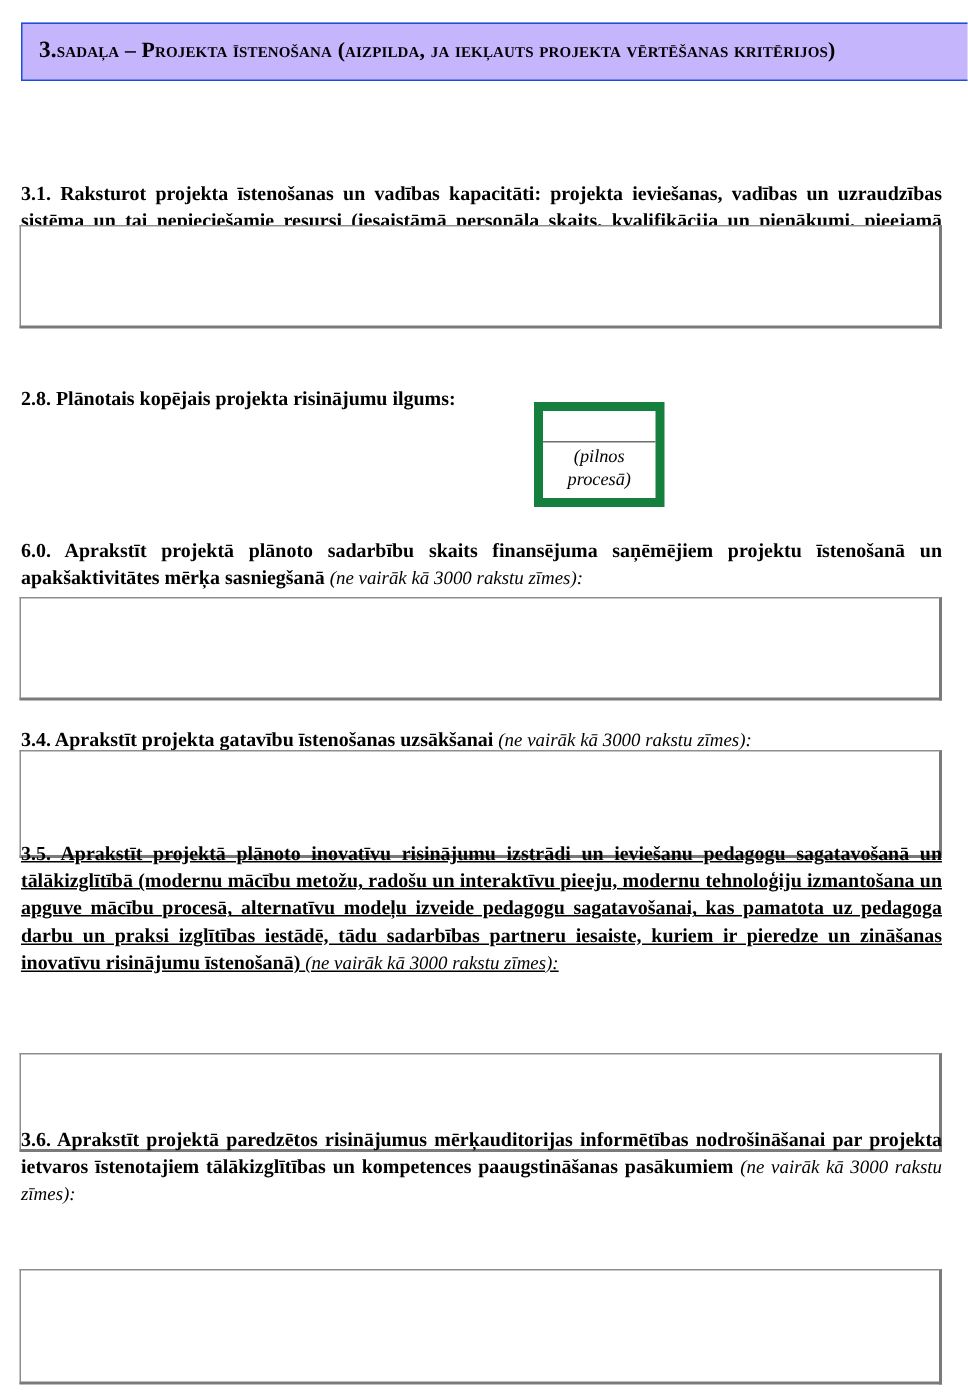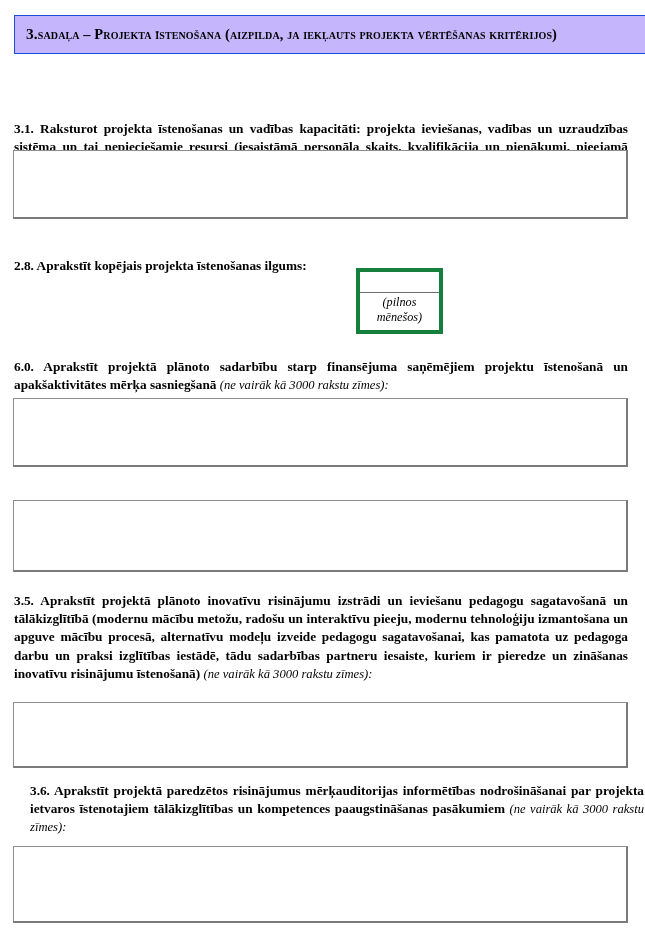--- a/index.html
+++ b/index.html
@@ -82,21 +82,21 @@
     border-bottom-color: #7a7a7a;
   }
 
   
   .duration-table {
     position: absolute;
     left: 356px;
     top: 268px;
     width: 87px;
     box-sizing: border-box;
-    border: 4px solid #15803d;
+    border: 6px solid #15803d;
     background: #ffffff;
   }
   .duration-cell-value {
     height: 20px;
     border-bottom: 1px solid #6e6e6e;
   }
   .duration-cell-label {
     padding: 2px 3px 4px 3px;
     text-align: center;
     font-style: italic;
@@ -112,40 +112,43 @@
   <div class="section-banner">
     <span class="banner-num">3.</span><span class="smallcaps">sadaļa</span><span> – </span><span class="smallcaps-cap">Projekta īstenošana (aizpilda, ja iekļauts projekta vērtēšanas kritērijos)</span>
   </div>
 
   <div class="q justify" style="top:89px;margin-top:31px;">
     <span>3.1.</span><span> Raksturot projekta īstenošanas un vadības kapacitāti: projekta ieviešanas, vadības un uzraudzības sistēma un tai nepieciešamie resursi (iesaistāmā personāla skaits, kvalifikācija un pienākumi, pieejamā materiāli tehniskā bāze) </span><span class="note">(ne vairāk kā 3000 rakstu zīmes):</span>
   </div>
   <div class="answer-box" style="top:150px; width:615px; height:69px;"></div>
 
   <div class="q" style="top:257px; width:330px;">
-    <span>2.8.</span><span> Aprakstīt kopējais projekta īstenošanas ilgums:</span>
+    <span>2.8.</span><span> Plānotais kopējais projekta risinājumu ilgums:</span>
   </div>
   <div class="duration-table">
     <div class="duration-cell-value"></div>
     <div class="duration-cell-label">
       <div>(pilnos</div>
-      <div>mēnešos)</div>
+      <div>procesā)</div>
     </div>
   </div>
 
   <div class="q justify" style="top:358px;">
-    <span>6.0.</span><span> Aprakstīt projektā plānoto sadarbību starp finansējuma saņēmējiem projektu īstenošanā un apakšaktivitātes mērķa sasniegšanā </span><span class="note">(ne vairāk kā 3000 rakstu zīmes):</span>
+    <span>6.0.</span><span> Aprakstīt projektā plānoto sadarbību skaits finansējuma saņēmējiem projektu īstenošanā un apakšaktivitātes mērķa sasniegšanā </span><span class="note">(ne vairāk kā 3000 rakstu zīmes):</span>
   </div>
   <div class="answer-box" style="top:398px; width:615px; height:69px;"></div>
 
+  <div class="q" style="top:484px;">
+    <span>3.4.</span><span> Aprakstīt projekta gatavību īstenošanas uzsākšanai  </span><span class="note">(ne vairāk kā 3000 rakstu zīmes):</span>
+  </div>
   <div class="answer-box" style="top:500px; width:615px; height:72px;"></div>
 
-  <div class="q justify" style="top:592px;">
+  <div class="q justify" style="top:560px;text-decoration:underline;">
     <span>3.5.</span><span> Aprakstīt projektā plānoto inovatīvu risinājumu izstrādi un ieviešanu pedagogu sagatavošanā un tālākizglītībā (modernu mācību metožu, radošu un interaktīvu pieeju, modernu tehnoloģiju izmantošana un apguve mācību procesā, alternatīvu modeļu izveide pedagogu sagatavošanai, kas pamatota uz pedagoga darbu un praksi izglītības iestādē, tādu sadarbības partneru iesaiste, kuriem ir pieredze un zināšanas inovatīvu risinājumu īstenošanā) </span><span class="note">(ne vairāk kā 3000 rakstu zīmes):</span>
   </div>
   <div class="answer-box" style="top:702px; width:615px; height:66px;"></div>
 
-  <div class="q justify" style="top:782px;margin-left:16px;">
+  <div class="q justify" style="top:751px;">
     <span>3.6.</span><span> Aprakstīt projektā paredzētos risinājumus mērķauditorijas informētības nodrošināšanai par projekta ietvaros īstenotajiem tālākizglītības un kompetences paaugstināšanas pasākumiem </span><span class="note">(ne vairāk kā 3000 rakstu zīmes):</span>
   </div>
   <div class="answer-box" style="top:846px; width:615px; height:77px;"></div>
 
 </div>
 
 </body></html>

